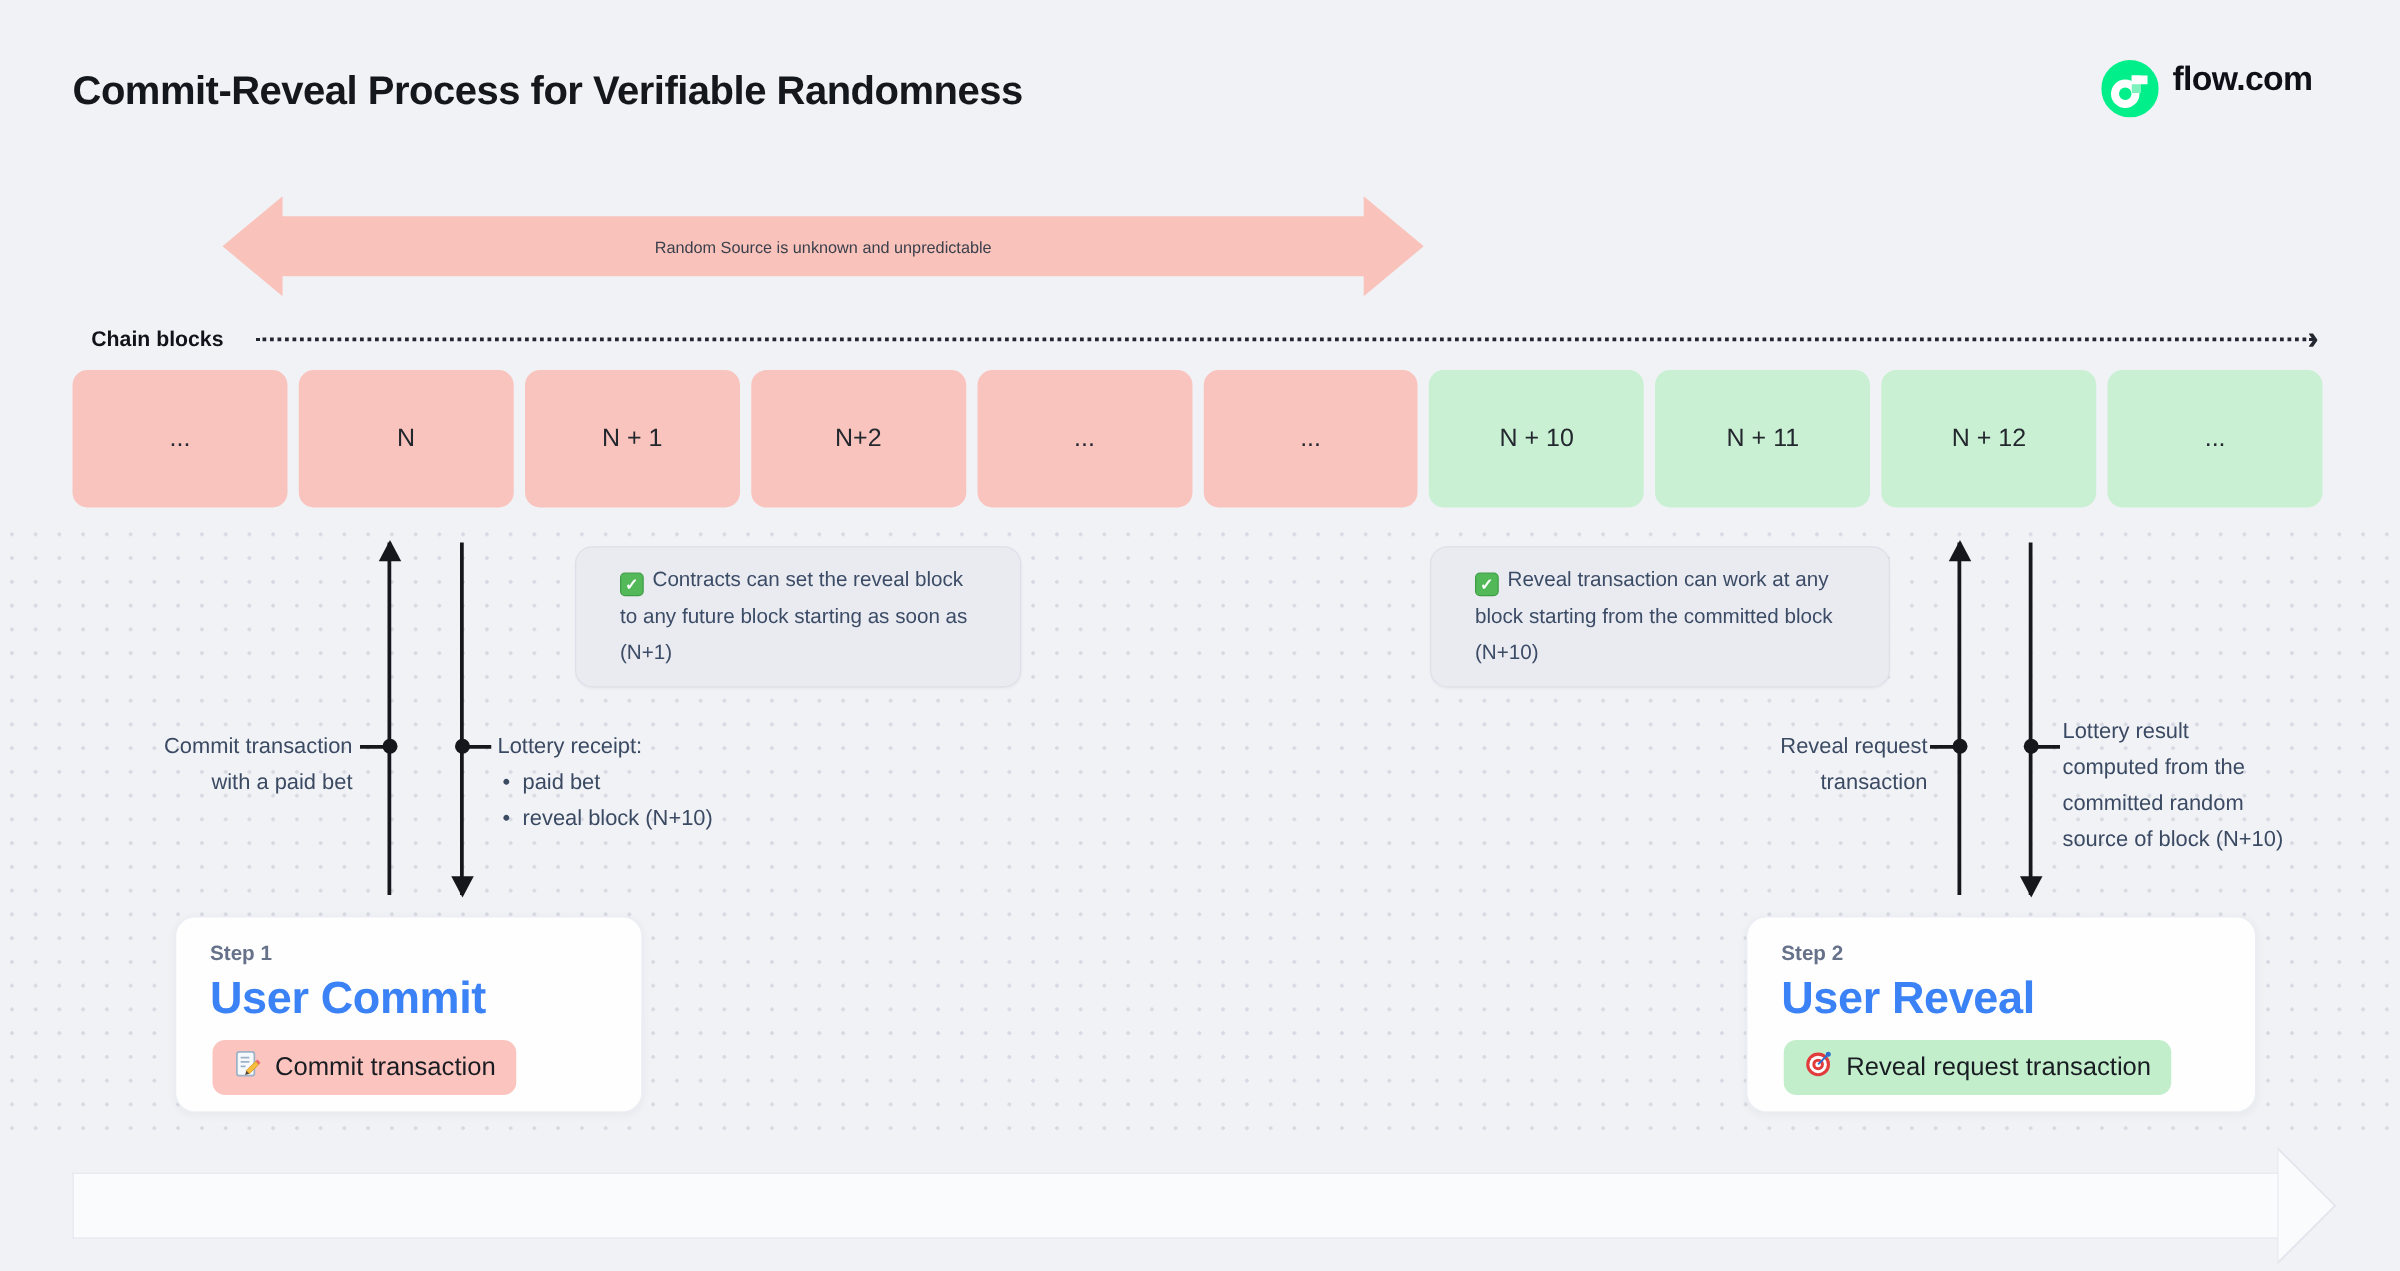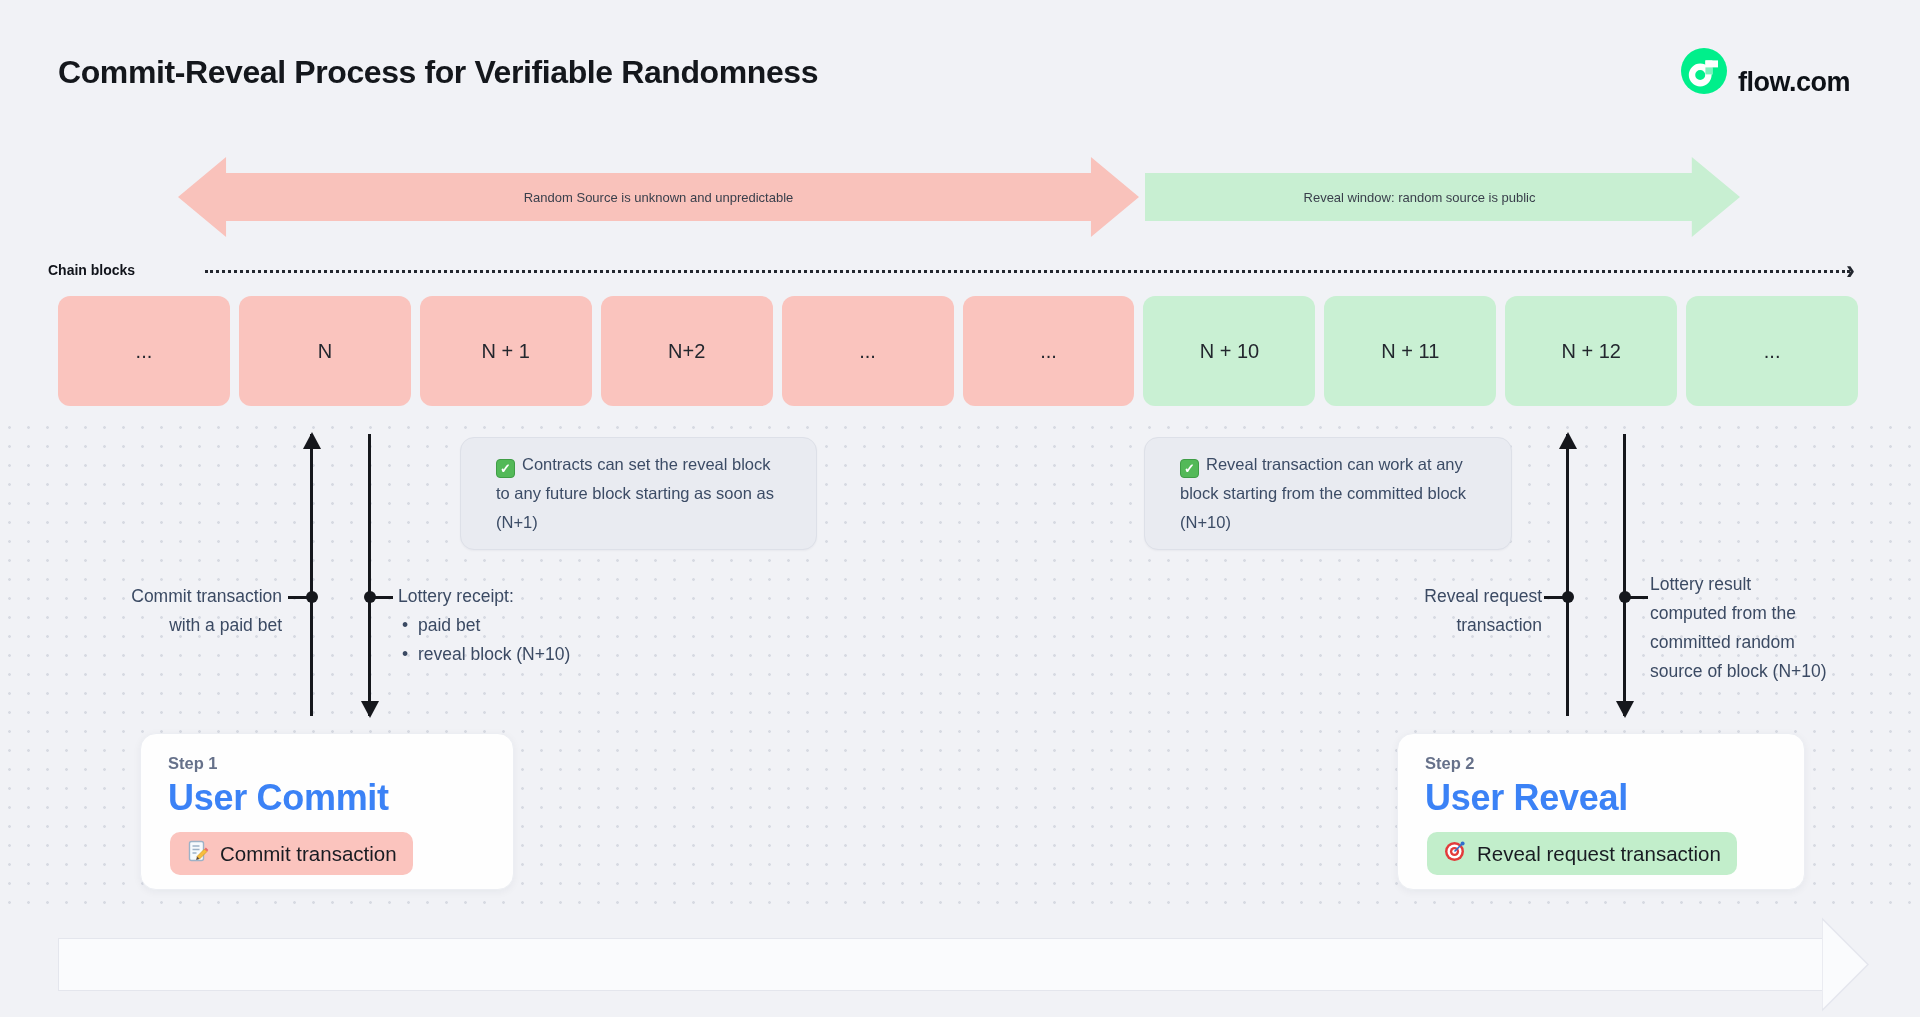--- a/index.html
+++ b/index.html
@@ -5,34 +5,34 @@
   html,body{margin:0;padding:0;background:#f1f2f6;}
   .canvas{position:relative;width:1920px;height:1017px;background:#f1f2f6;overflow:hidden;
           font-family:"Liberation Sans",sans-serif;color:#16181d;border-radius:30px;}
   .dots{position:absolute;left:0;top:418px;width:1920px;height:500px;
         background-image:radial-gradient(#d7dae2 1.3px,transparent 1.5px);
         background-size:19px 19px;}
 
   
   .page-title{position:absolute;left:58px;top:54px;font-size:32px;font-weight:700;
               letter-spacing:-.4px;color:#14171c;}
-  .brand{position:absolute;top:48px;right:70px;display:flex;align-items:flex-end;gap:11px;}
+  .brand{position:absolute;top:48px;right:70px;display:flex;align-items:flex-start;gap:11px;}
   .brand-name{font-size:27px;font-weight:800;color:#0d1117;letter-spacing:-.5px;}
 
   
   .banner{position:absolute;top:157px;height:80px;display:flex;align-items:center;
           justify-content:center;font-size:13px;color:#393f4b;}
   .banner-red{left:178px;width:961px;background:#f9c2bb;
     clip-path:polygon(0 50%,5% 0,5% 20%,95% 20%,95% 0,100% 50%,95% 100%,95% 80%,5% 80%,5% 100%);}
   .banner-green{left:1145px;width:595px;background:#c8efd2;
     clip-path:polygon(0 20%,91.9% 20%,91.9% 0,100% 50%,91.9% 100%,91.9% 80%,0 80%);}
   .banner-green .banner-label{margin-right:46px;}
 
   
-  .chain-label{position:absolute;left:48px;top:262px;font-size:14px;font-weight:700;color:#10131a;}
+  .chain-label{position:absolute;left:73px;top:262px;font-size:17px;font-weight:700;color:#10131a;}
   .chain-line{position:absolute;left:205px;top:270px;width:1645px;border-top:3px dotted #23272f;}
   .chain-arrow{position:absolute;left:1846px;top:255px;font-size:27px;color:#23272f;font-weight:600;}
 
   
   .blocks{position:absolute;left:58px;top:296px;width:1800px;display:flex;gap:9px;}
   .block{flex:1;height:110px;border-radius:12px;display:flex;align-items:center;
          justify-content:center;font-size:20px;color:#23272e;}
   .block-pink{background:#fac4be;}
   .block-green{background:#c9f0d3;}
 
@@ -103,23 +103,20 @@
         <rect x="24.4" y="12.4" width="7" height="14" fill="#ffffff"></rect>
         <rect x="24.4" y="12.4" width="12.6" height="7" fill="#ffffff"></rect>
         <rect x="24.4" y="19.4" width="7" height="7" fill="#7df2bd"></rect>
       </svg>
     </span>
     <span class="brand-name">flow.com</span>
   </div>
 
   <div class="banner banner-red">
     <span class="banner-label">Random Source is unknown and unpredictable</span>
-  </div>
-  <div class="banner banner-green">
-    <span class="banner-label">Reveal window: random source is public</span>
   </div>
 
   <div class="chain-label">Chain blocks</div>
   <div class="chain-line"></div>
   <div class="chain-arrow">›</div>
 
   <div class="blocks">
     <div class="block block-pink">...</div>
     <div class="block block-pink">N</div>
     <div class="block block-pink">N + 1</div>

